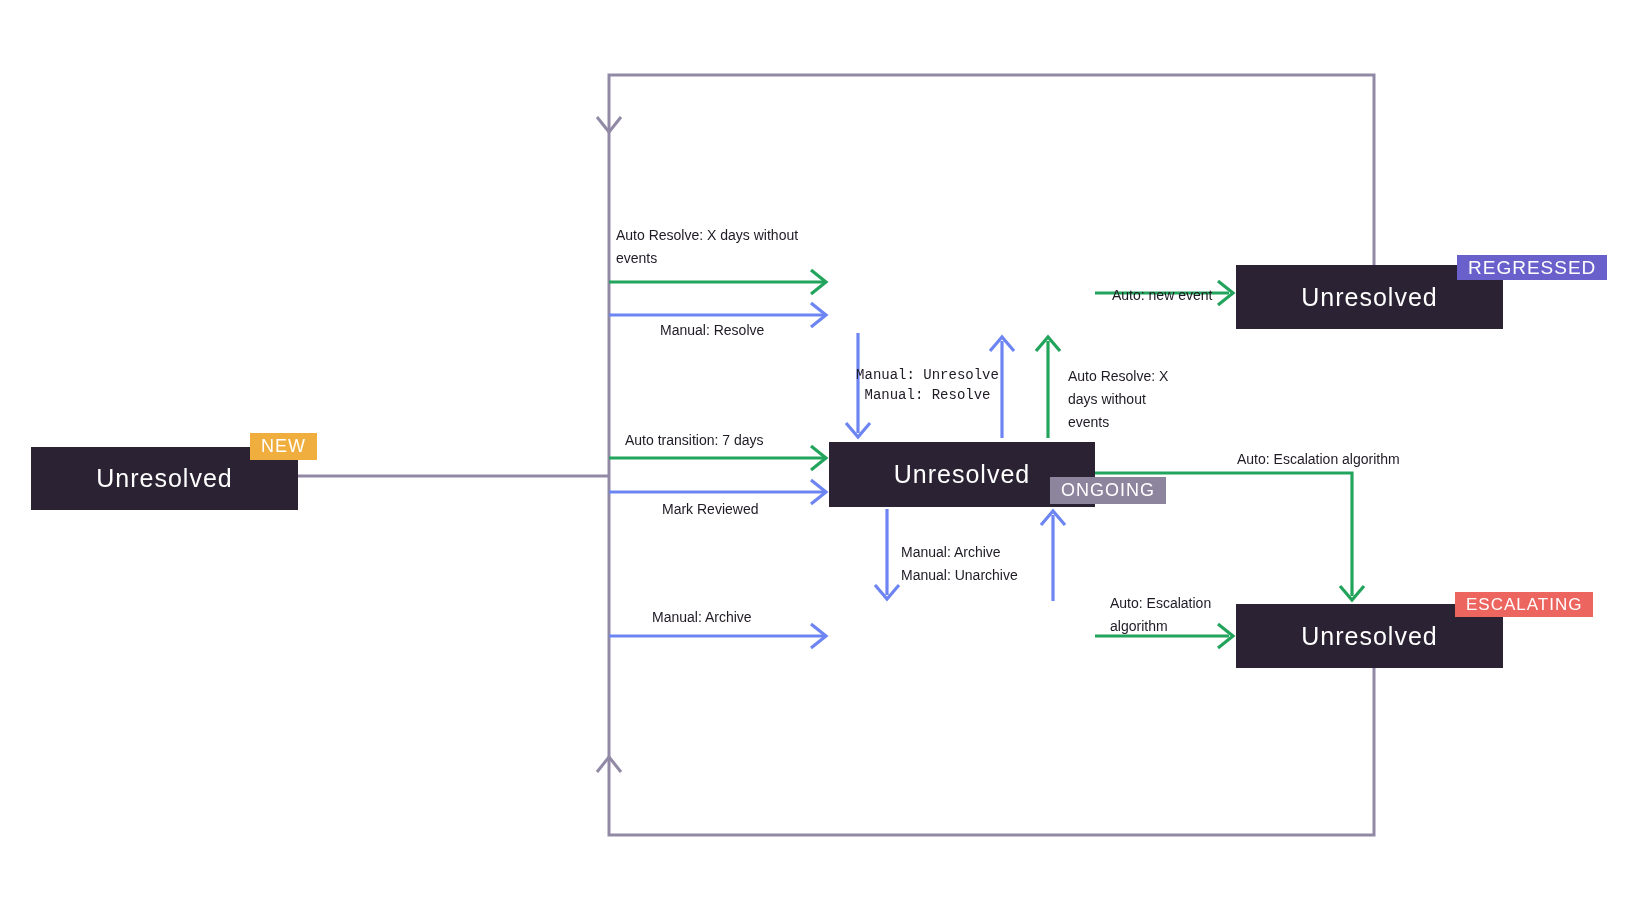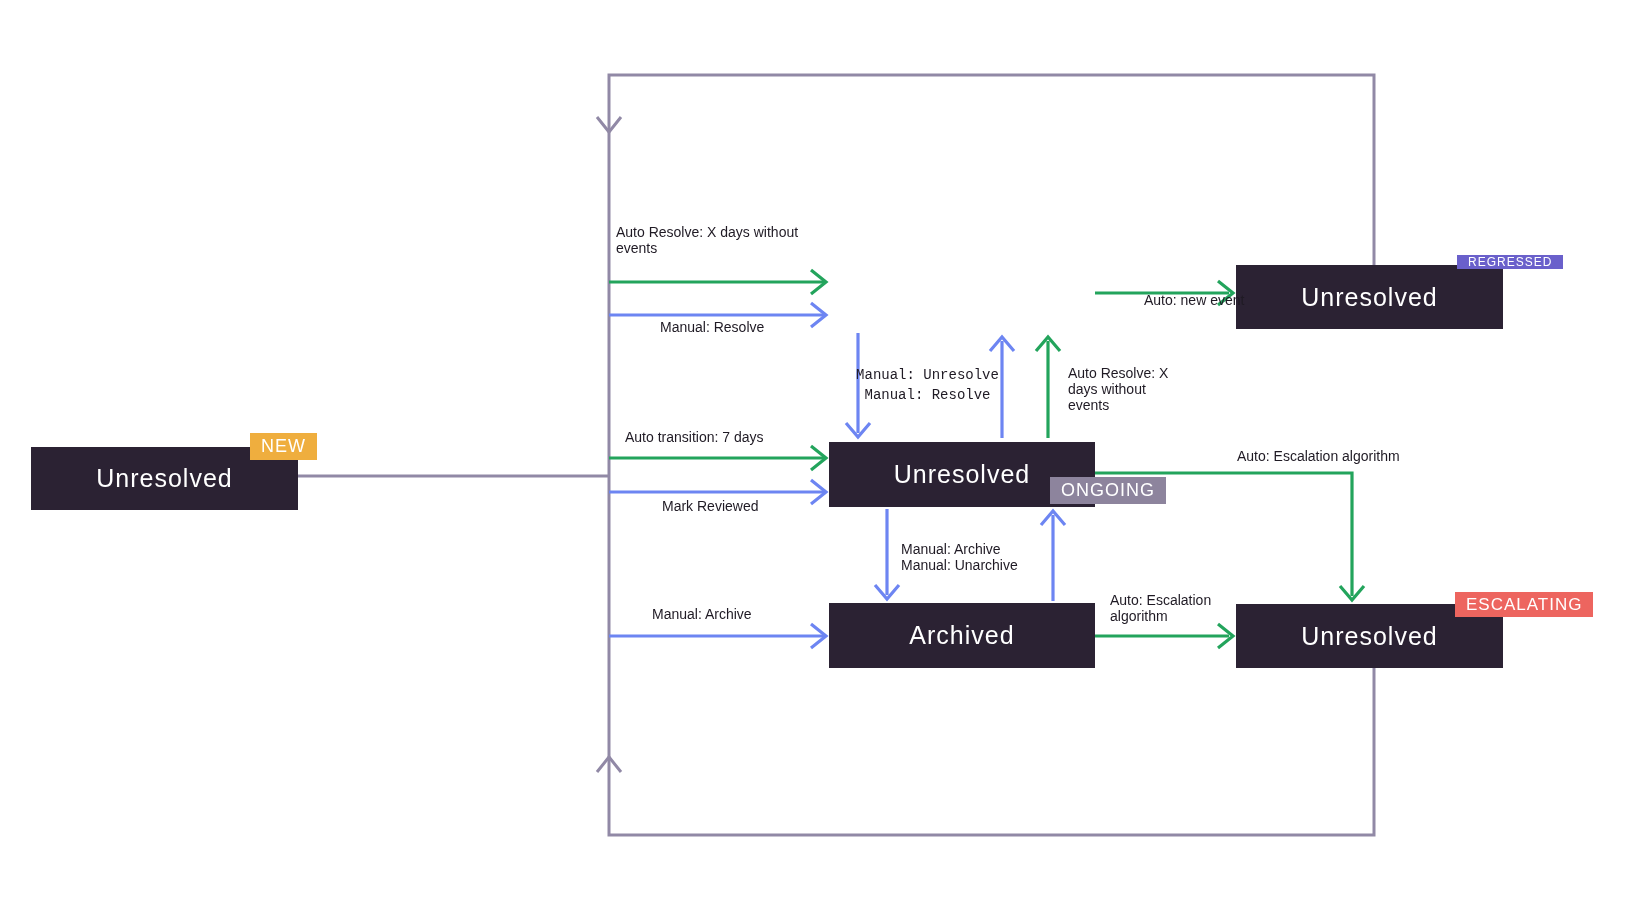--- a/index.html
+++ b/index.html
@@ -22,21 +22,21 @@
     display:flex;align-items:center;justify-content:center;
     font-size:18px;font-weight:500;letter-spacing:1px;padding:0 11px;
     white-space:nowrap;
   }
   .badge-new{background:var(--badge-new-bg);}
   .badge-regressed{background:var(--badge-regressed-bg);}
   .badge-ongoing{background:var(--badge-ongoing-bg);}
   .badge-escalating{background:var(--badge-escalating-bg);}
   .lbl{
     position:absolute;color:var(--label-text);
-    font-size:14px;line-height:16px;font-weight:500;
+    font-size:14px;line-height:23px;font-weight:500;
   }
   .lbl.nowrap{white-space:nowrap;}
   .lbl .line{display:block;}
 </style>
 </head>
 <body>
 
 <div class="canvas">
 
   <svg class="layer">
@@ -106,29 +106,26 @@
 
   <div class="state" style="left:31px;top:447px;width:267px;height:63px;">
     <span>Unresolved</span>
   </div>
   <div class="state" style="left:1236px;top:265px;width:267px;height:64px;">
     <span>Unresolved</span>
   </div>
   <div class="state" style="left:829px;top:442px;width:266px;height:65px;">
     <span>Unresolved</span>
   </div>
-  <div class="state" style="left:829px;top:603px;width:266px;height:65px;">
-    <span>Archived</span>
-  </div>
   <div class="state" style="left:1236px;top:604px;width:267px;height:64px;">
     <span>Unresolved</span>
   </div>
 
   <div class="badge badge-new" style="left:250px;top:433px;height:27px;">NEW</div>
-  <div class="badge badge-regressed" style="left:1457px;top:255px;height:14px;font-size:12px;">REGRESSED</div>
+  <div class="badge badge-regressed" style="left:1457px;top:255px;height:25px;font-size:19px;">REGRESSED</div>
   <div class="badge badge-ongoing" style="left:1050px;top:433px;height:27px;margin-top:44px;">ONGOING</div>
   <div class="badge badge-escalating" style="left:1455px;top:592px;height:25px;font-size:17px;">ESCALATING</div>
 
   <div class="lbl" style="left:616px;top:224px;width:200px;">Auto Resolve: X days without events</div>
   <div class="lbl nowrap" style="left:660px;top:319px;">Manual: Resolve</div>
   <div class="lbl nowrap" style="left:625px;top:429px;">Auto transition: 7 days</div>
   <div class="lbl nowrap" style="left:662px;top:498px;">Mark Reviewed</div>
 
   <div class="lbl" style="left:855px;top:365px;width:145px;text-align:center;line-height:20px;font-family:Liberation Mono, monospace;">
     <span class="line">Manual: Unresolve</span>
@@ -136,17 +133,17 @@
   </div>
 
   <div class="lbl" style="left:1068px;top:365px;width:118px;">Auto Resolve: X days without events</div>
 
   <div class="lbl" style="left:901px;top:541px;width:160px;">
     <span class="line">Manual: Archive</span>
     <span class="line">Manual: Unarchive</span>
   </div>
 
   <div class="lbl nowrap" style="left:652px;top:606px;">Manual: Archive</div>
-  <div class="lbl nowrap" style="left:1112px;top:292px;margin-left:32px;">Auto: new event</div>
+  <div class="lbl nowrap" style="left:1112px;top:284px;">Auto: new event</div>
   <div class="lbl nowrap" style="left:1237px;top:448px;">Auto: Escalation algorithm</div>
   <div class="lbl" style="left:1110px;top:592px;width:120px;">Auto: Escalation algorithm</div>
 
 </div>
 
 </body></html>

